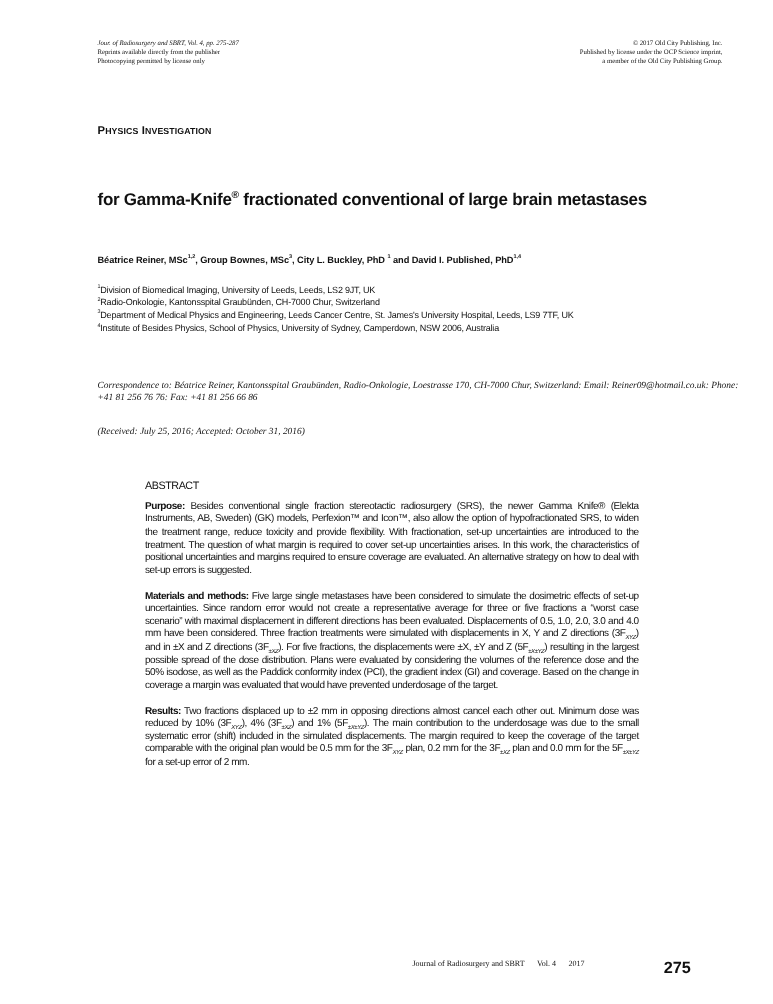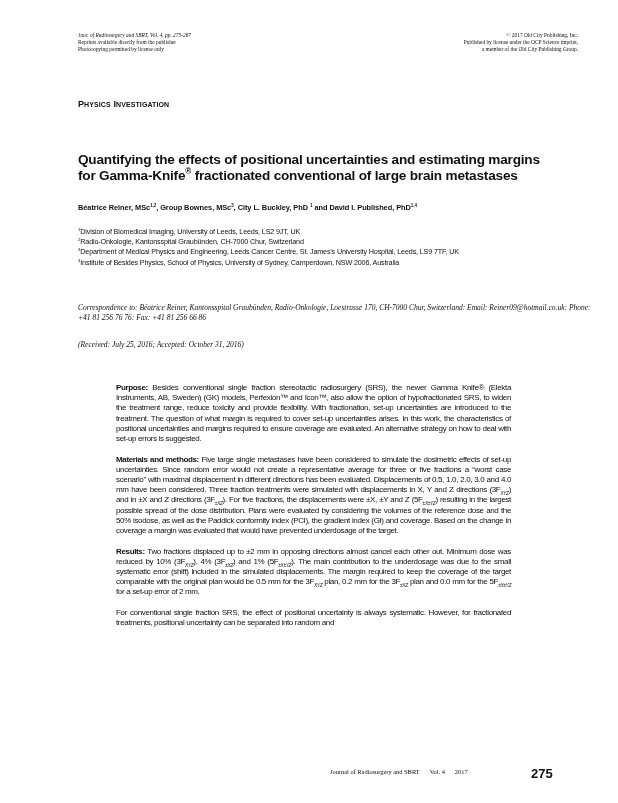--- a/index.html
+++ b/index.html
@@ -47,45 +47,44 @@
   <div>Published by license under the OCP Science imprint,</div>
   <div>a member of the Old City Publishing Group.</div>
 </div>
 
 <div class="section sans">
   <span>P</span><span class="sc">HYSICS</span>
   <span>I</span><span class="sc">NVESTIGATION</span>
 </div>
 
 <div class="title sans">
-  <div>Quantifying the effects of positional uncertainties and estimating margins</div>
   <div><span>for Gamma-Knife</span><sup>®</sup><span> fractionated conventional of large brain metastases</span></div>
 </div>
 
 <div class="authors sans">
   <span><span>Béatrice Reiner, MSc</span><sup>1,2</sup><span>, </span></span><span><span>Group Bownes, MSc</span><sup>3</sup><span>, </span></span><span><span>City L. Buckley, PhD </span><sup>1</sup><span> and </span></span><span><span>David I. Published, PhD</span><sup>1,4</sup></span>
 </div>
 
 <div class="affils sans">
   <div><sup>1</sup><span>Division of Biomedical Imaging, University of Leeds, Leeds, LS2 9JT, UK</span></div>
   <div><sup>2</sup><span>Radio-Onkologie, Kantonsspital Graubünden, CH-7000 Chur, Switzerland</span></div>
   <div><sup>3</sup><span>Department of Medical Physics and Engineering, Leeds Cancer Centre, St. James's University Hospital, Leeds, LS9 7TF, UK</span></div>
   <div><sup>4</sup><span>Institute of Besides Physics, School of Physics, University of Sydney, Camperdown, NSW 2006, Australia</span></div>
 </div>
 
 <div class="corr serif">Correspondence to: Béatrice Reiner, Kantonsspital Graubünden, Radio-Onkologie, Loestrasse 170, CH-7000 Chur, Switzerland: Email: Reiner09@hotmail.co.uk: Phone: +41 81 256 76 76: Fax: +41 81 256 66 86</div>
 <div class="received serif">(Received: July 25, 2016; Accepted: October 31, 2016)</div>
 
 <div class="abstract narrow">
+  <div class="heading">ABSTRACT</div>
 
   <p><b>Purpose:</b><span> Besides conventional single fraction stereotactic radiosurgery (SRS), the newer Gamma Knife® (Elekta Instruments, AB, Sweden) (GK) models, Perfexion™ and Icon™, also allow the option of hypofractionated SRS, to widen the treatment range, reduce toxicity and provide flexibility. With fractionation, set-up uncertainties are introduced to the treatment. The question of what margin is required to cover set-up uncertainties arises. In this work, the characteristics of positional uncertainties and margins required to ensure coverage are evaluated. An alternative strategy on how to deal with set-up errors is suggested.</span></p>
 
   <p><b>Materials and methods:</b><span> Five large single metastases have been considered to simulate the dosimetric effects of set-up uncertainties. Since random error would not create a representative average for three or five fractions a “worst case scenario” with maximal displacement in different directions has been evaluated. Displacements of 0.5, 1.0, 2.0, 3.0 and 4.0 mm have been considered. Three fraction treatments were simulated with displacements in X, Y and Z directions (3F</span><sub>XYZ</sub><span>) and in ±X and Z directions (3F</span><sub>±XZ</sub><span>). For five fractions, the displacements were ±X, ±Y and Z (5F</span><sub>±X±YZ</sub><span>) resulting in the largest possible spread of the dose distribution. Plans were evaluated by considering the volumes of the reference dose and the 50% isodose, as well as the Paddick conformity index (PCI), the gradient index (GI) and coverage. Based on the change in coverage a margin was evaluated that would have prevented underdosage of the target.</span></p>
 
   <p><b>Results:</b><span> Two fractions displaced up to ±2 mm in opposing directions almost cancel each other out. Minimum dose was reduced by 10% (3F</span><sub>XYZ</sub><span>), 4% (3F</span><sub>±XZ</sub><span>) and 1% (5F</span><sub>±X±YZ</sub><span>). The main contribution to the underdosage was due to the small systematic error (shift) included in the simulated displacements. The margin required to keep the coverage of the target comparable with the original plan would be 0.5 mm for the 3F</span><sub>XYZ</sub><span> plan, 0.2 mm for the 3F</span><sub>±XZ</sub><span> plan and 0.0 mm for the 5F</span><sub>±X±YZ</sub><span> for a set-up error of 2 mm.</span></p>
 
-  <p class="tight">For conventional single fraction SRS, the effect of positional uncertainty is always systematic. However, for fractionated treatments, positional uncertainty can be separated into random and</p>
 </div>
 
 <div class="footer serif">
   <span>Journal of Radiosurgery and SBRT</span><span>Vol. 4</span><span>2017</span>
 </div>
 <div class="pagenum sans">275</div>
 
 </body></html>

